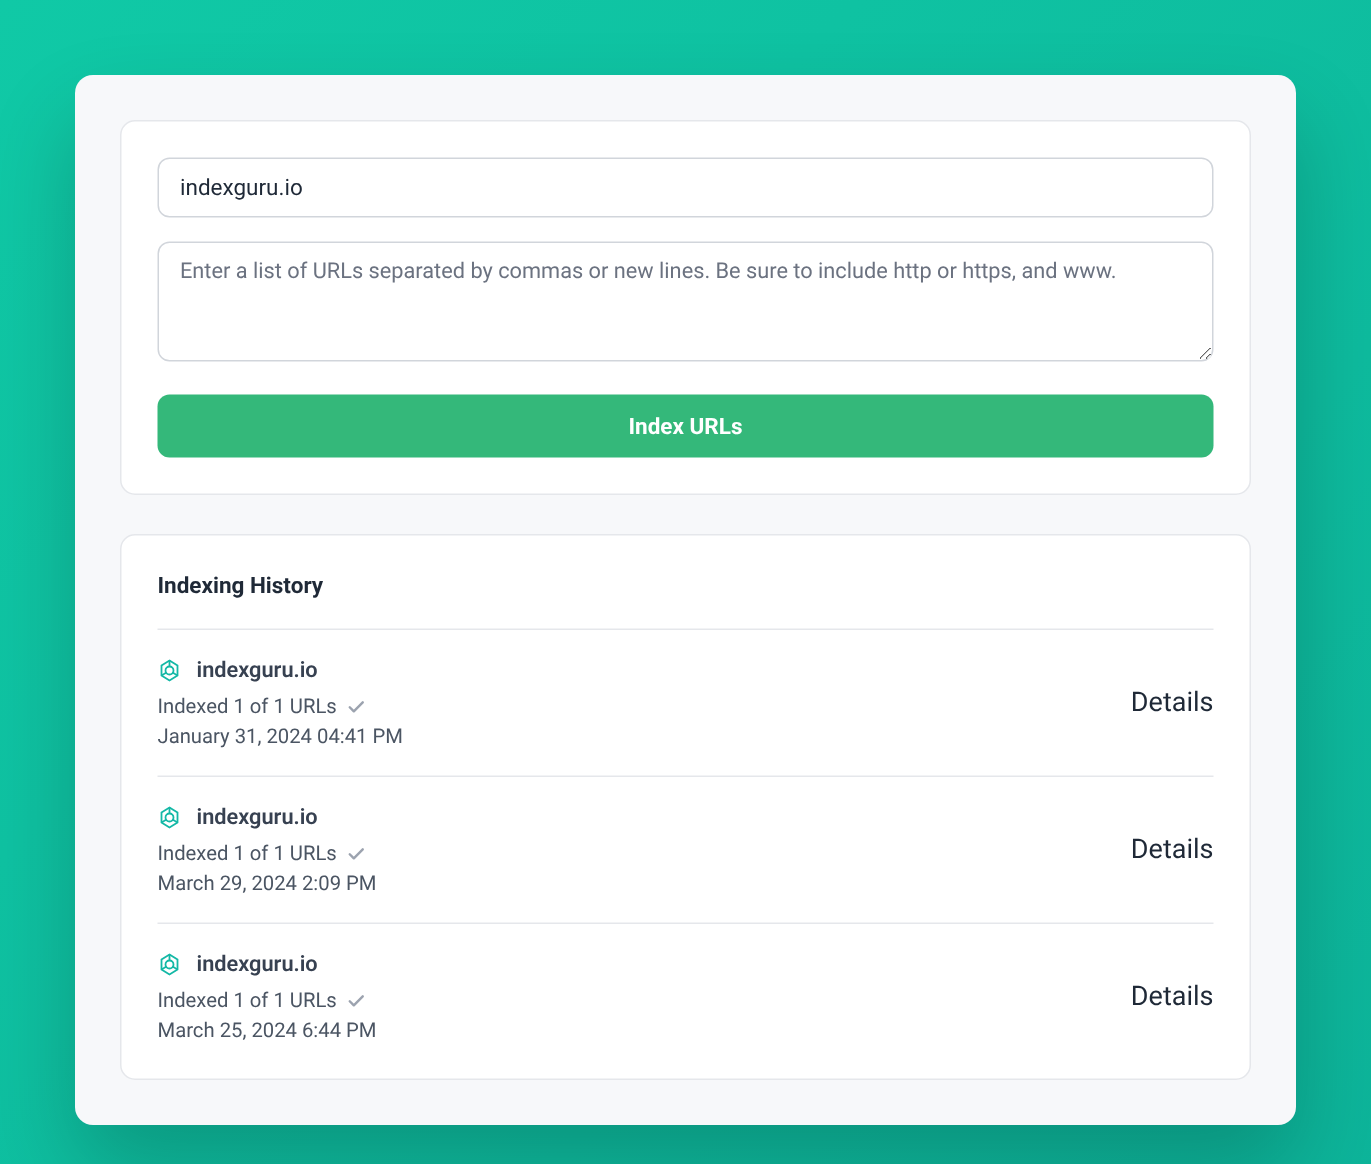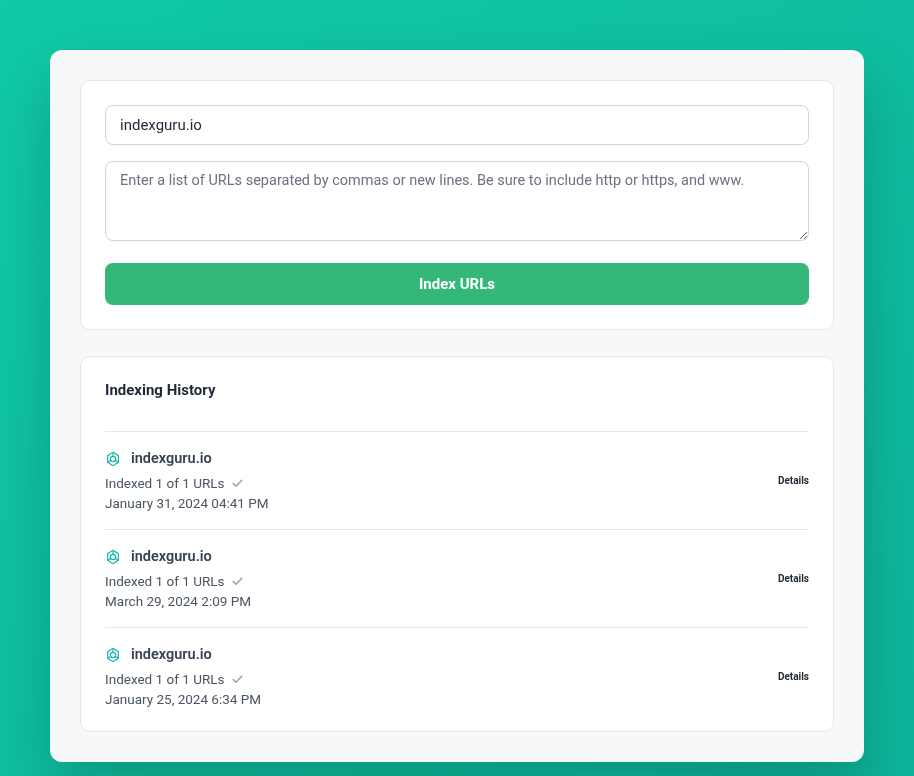--- a/index.html
+++ b/index.html
@@ -72,21 +72,21 @@
       font-size: 15px;
       font-weight: 700;
       cursor: pointer;
       font-family: inherit;
     }
     
     .history-title {
       font-size: 15px;
       font-weight: 700;
       color: #1f2937;
-      padding-bottom: 32px;
+      padding-bottom: 20px;
       border-bottom: 1px solid #e5e7eb;
       margin-bottom: 0;
     }
     
     .history-item {
       display: flex;
       justify-content: space-between;
       align-items: center;
       padding: 18px 0;
       border-bottom: 1px solid #e5e7eb;
@@ -138,23 +138,23 @@
       height: 13px;
       flex-shrink: 0;
     }
     
     .history-date {
       font-size: 13.5px;
       color: #4b5563;
     }
     
     .details-link {
-      font-size: 10px;
+      font-size: 18px;
       color: #1f2937;
-      font-weight: 700;
+      font-weight: 400;
       cursor: pointer;
       text-decoration: none;
     }
   </style>
 </head>
 <body>
 
 <div class="main-container">
 
   <div class="card">
@@ -225,19 +225,19 @@
             <line x1="20" y1="17" x2="15" y2="14"></line>
           </svg>
           <span class="history-domain">indexguru.io</span>
         </div>
         <div class="history-status-row">
           <span class="history-status">Indexed 1 of 1 URLs</span>
           <svg class="check-icon" viewBox="0 0 24 24" fill="none" stroke="#9ca3af" stroke-width="3" stroke-linecap="round" stroke-linejoin="round">
             <polyline points="20 6 9 17 4 12"></polyline>
           </svg>
         </div>
-        <span class="history-date">January 25, 2024 6:34 PM</span>
+        <span class="history-date">March 25, 2024 6:44 PM</span>
       </div>
       <a class="details-link">Details</a>
     </div>
 
   </div>
 </div>
 
 </body></html>

